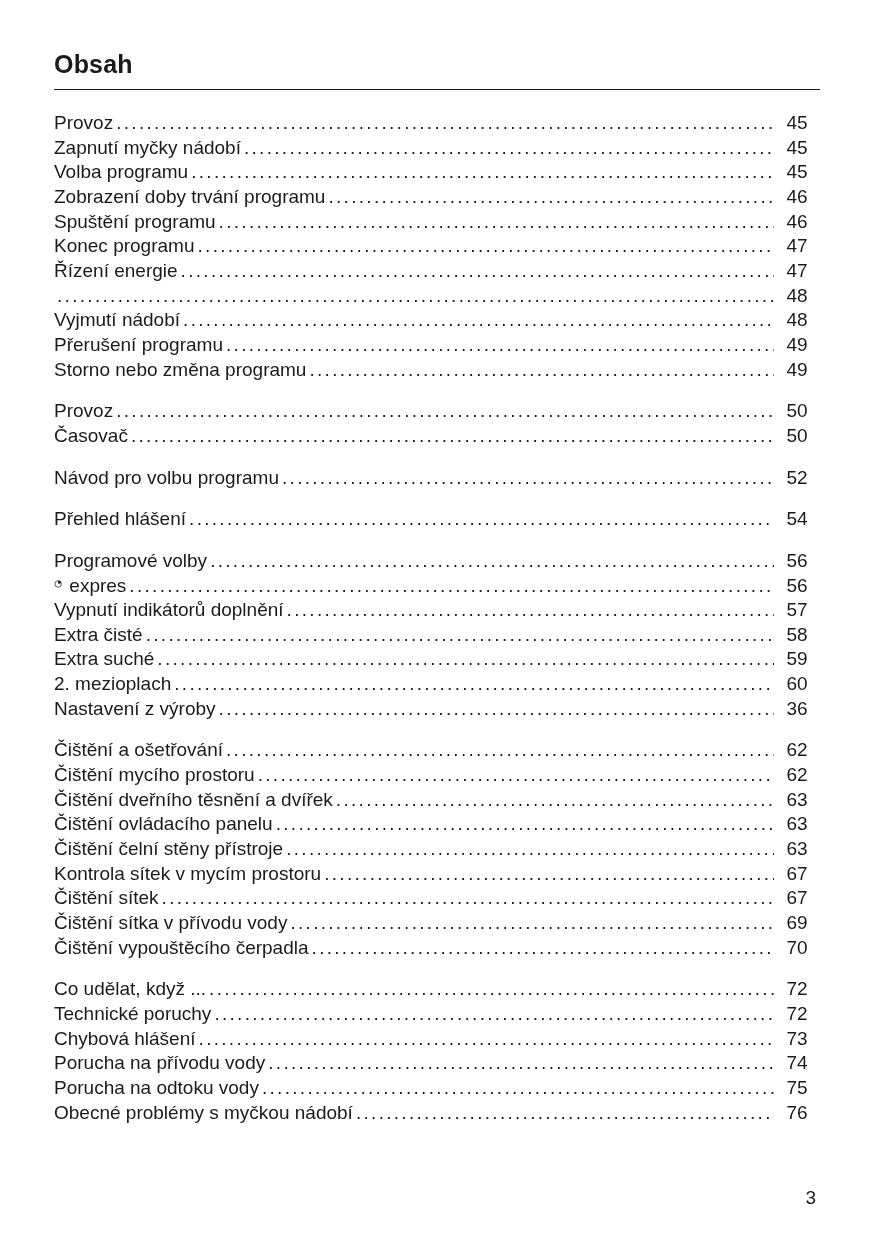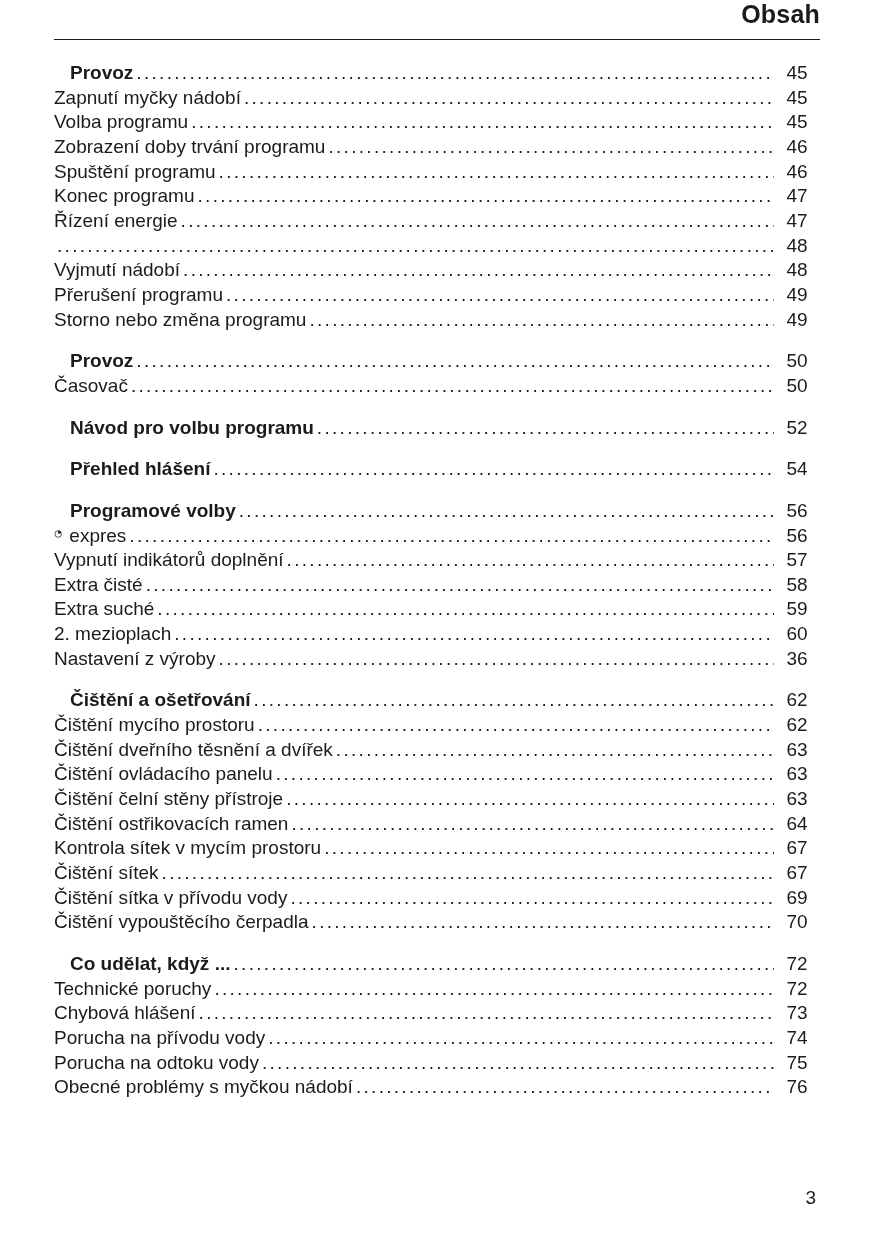--- a/index.html
+++ b/index.html
@@ -7,21 +7,21 @@
     width: 874px; height: 1240px;
     background: #ffffff;
     color: #1b1b1b;
     font-family: "Liberation Sans", sans-serif;
     position: relative;
     overflow: hidden;
   }
   .page { padding: 0 54px; }
 
   .doc-header {
-    text-align: right;
+    margin-top: 50px;
     font-size: 25px;
     font-weight: bold;
     line-height: 29px;
     letter-spacing: 0.2px;
   }
   .header-rule {
     border: none;
     border-top: 1.6px solid #1b1b1b;
     margin: 10px 0 0 0;
   }
@@ -30,21 +30,21 @@
   .toc-section + .toc-section { margin-top: 17px; }
 
   .toc-row {
     display: flex;
     align-items: baseline;
     font-size: 19px;
     line-height: 24.65px;
     white-space: nowrap;
   }
   .toc-title { flex: 0 0 auto; }
-  .toc-row.bold .toc-title { font-weight: bold; margin-left: 16px; }
+  .toc-row.bold .toc-title { font-weight: normal; }
 
   .toc-dots {
     flex: 1 1 auto;
     overflow: hidden;
     white-space: nowrap;
     min-width: 0;
   }
   .toc-dots::after {
     content: "....................................................................................................................................................................";
     letter-spacing: 2.3px;
@@ -221,25 +221,20 @@
     <span class="toc-title">Čištění ovládacího panelu</span>
     <span class="toc-dots"></span>
     <span class="toc-page">63</span>
   </div>
         <div class="toc-row">
     <span class="toc-title">Čištění čelní stěny přístroje</span>
     <span class="toc-dots"></span>
     <span class="toc-page">63</span>
   </div>
         <div class="toc-row">
-    <span class="toc-title">Čištění ostřikovacích ramen</span>
-    <span class="toc-dots"></span>
-    <span class="toc-page">64</span>
-  </div>
-        <div class="toc-row">
     <span class="toc-title">Kontrola sítek v mycím prostoru</span>
     <span class="toc-dots"></span>
     <span class="toc-page">67</span>
   </div>
         <div class="toc-row">
     <span class="toc-title">Čištění sítek</span>
     <span class="toc-dots"></span>
     <span class="toc-page">67</span>
   </div>
         <div class="toc-row">

